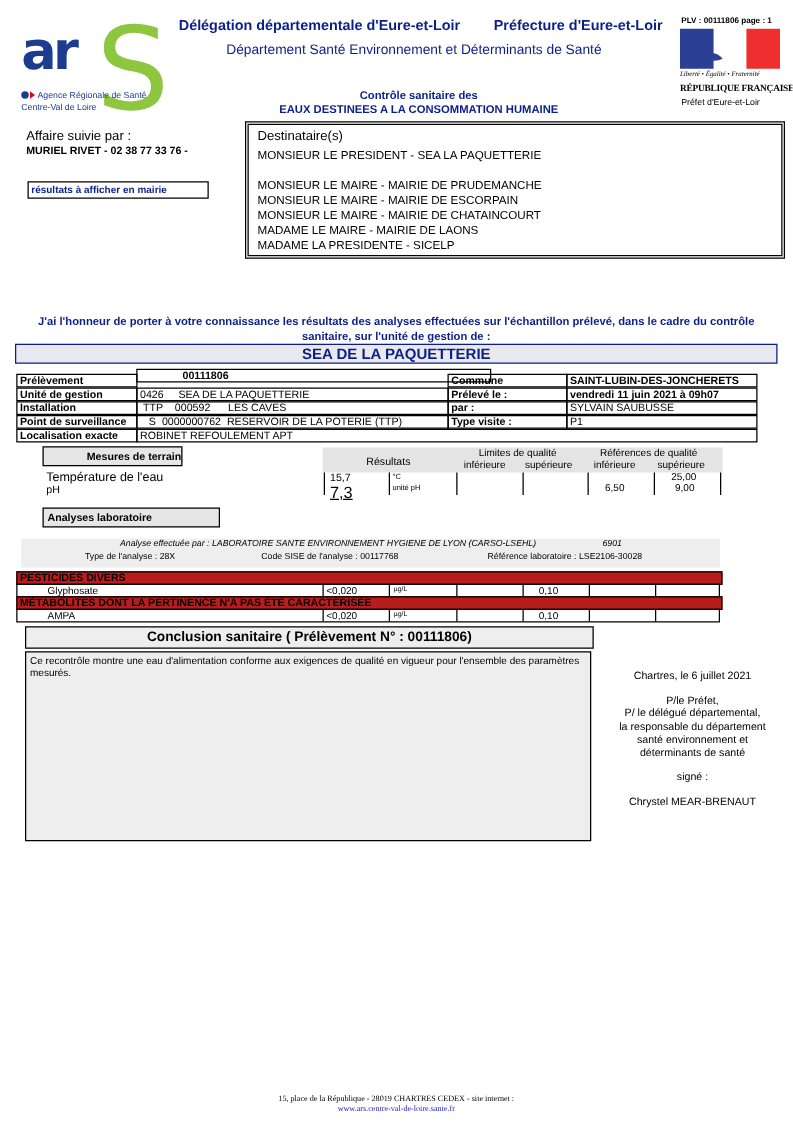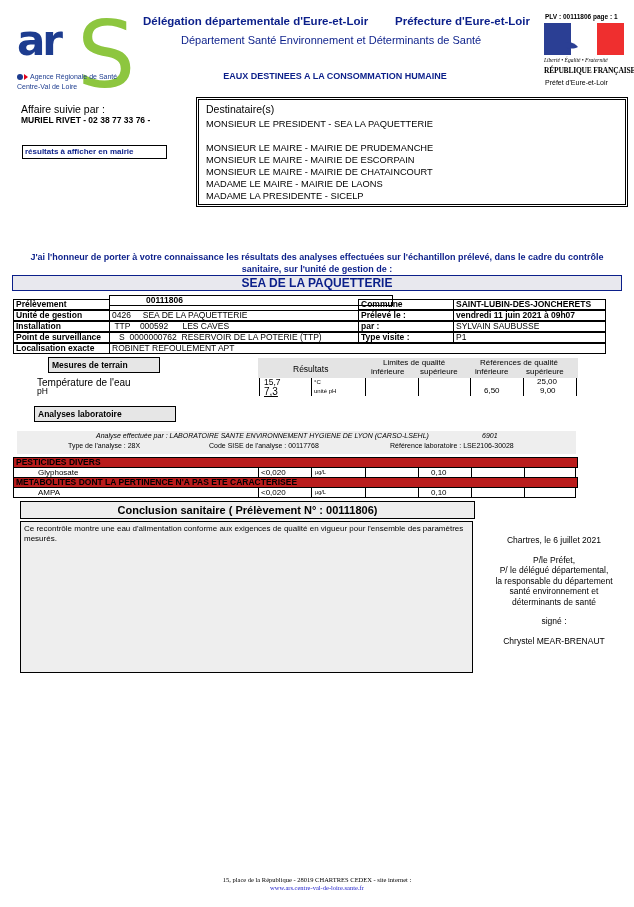--- a/index.html
+++ b/index.html
@@ -65,20 +65,21 @@
   <span class="ar">ar</span>
   <span class="s">S</span>
   <div class="sub1"><span class="dot"></span><span class="tri"></span><span>Agence Régionale de Santé</span></div>
   <div class="sub2">Centre-Val de Loire</div>
 </div>
 
 <div id="hdr-deleg" class="abs">Délégation départementale d'Eure-et-Loir</div>
 <div id="hdr-pref" class="abs">Préfecture d'Eure-et-Loir</div>
 <div id="hdr-dept" class="abs">Département Santé Environnement et Déterminants de Santé</div>
 <div id="ctrl-title" class="abs">
+  <div>Contrôle sanitaire des</div>
   <div>EAUX DESTINEES A LA CONSOMMATION HUMAINE</div>
 </div>
 
 <div id="plv" class="abs">PLV : 00111806   page : 1</div>
 <div id="rf-flag" class="abs">
   <div style="background:#2b3f94"></div>
   <div style="background:#ffffff;position:relative;">
     <svg width="27" height="32" style="position:absolute;left:-10px;top:0">
       <path d="M14 4 C22 2 28 8 26 16 C25 22 20 27 13 30 L9 24 C14 22 12 16 15 12 Z" fill="#fff"></path>
       <path d="M4 20 C8 18 14 20 17 24 C13 26 8 26 4 24 Z" fill="#2b3f94"></path>
@@ -120,35 +121,35 @@
 
 <div class="cell lbl" style="left:358px;top:299px;width:92px;">Commune</div>
 <div class="cell lbl" style="left:453px;top:299px;width:149px;">SAINT-LUBIN-DES-JONCHERETS</div>
 <div class="cell lbl" style="left:358px;top:310px;width:92px;">Prélevé le :</div>
 <div class="cell lbl" style="left:453px;top:310px;width:149px;">vendredi 11 juin 2021 à 09h07</div>
 <div class="cell lbl" style="left:358px;top:321px;width:92px;">par :</div>
 <div class="cell" style="left:453px;top:321px;width:149px;">SYLVAIN SAUBUSSE</div>
 <div class="cell lbl" style="left:358px;top:332px;width:92px;">Type visite :</div>
 <div class="cell" style="left:453px;top:332px;width:149px;">P1</div>
 
-<div class="boxhdr" style="left:48px;top:357px;width:107px;">Mesures de terrain</div>
+<div class="boxhdr" style="left:34px;top:357px;width:107px;text-align:right;">Mesures de terrain</div>
 <div class="gray-hdr" style="left:258px;top:358px;width:320px;height:20px;"></div>
 <div class="abs tiny" style="left:293px;top:364px;font-size:8.5px;">Résultats</div>
 <div class="abs tiny" style="left:383px;top:358px;">Limites de qualité</div>
 <div class="abs tiny" style="left:371px;top:367px;">inférieure</div>
 <div class="abs tiny" style="left:420px;top:367px;">supérieure</div>
 <div class="abs tiny" style="left:480px;top:358px;">Références de qualité</div>
 <div class="abs tiny" style="left:475px;top:367px;">inférieure</div>
 <div class="abs tiny" style="left:526px;top:367px;">supérieure</div>
 
 <div class="abs tiny" style="left:37px;top:377px;font-size:10px;">Température de l'eau</div>
 <div class="abs tiny" style="left:37px;top:386px;font-size:8.5px;">pH</div>
 <div class="vline" style="left:259px;top:378px;height:18px;"></div>
 <div class="abs tiny" style="left:264px;top:377px;font-size:8.5px;">15,7</div>
-<div class="abs tiny" style="left:264px;top:386px;font-size:10px;text-decoration:underline;">7,3</div>
+<div class="abs tiny" style="left:264px;top:386px;font-size:13px;text-decoration:underline;">7,3</div>
 <div class="vline" style="left:311px;top:378px;height:18px;"></div>
 <div class="abs tiny" style="left:314px;top:379px;font-size:6px;">°C</div>
 <div class="abs tiny" style="left:314px;top:388px;font-size:6px;">unité pH</div>
 <div class="vline" style="left:365px;top:378px;height:18px;"></div>
 <div class="vline" style="left:418px;top:378px;height:18px;"></div>
 <div class="vline" style="left:470px;top:378px;height:18px;"></div>
 <div class="abs tiny" style="left:484px;top:386px;">6,50</div>
 <div class="vline" style="left:523px;top:378px;height:18px;"></div>
 <div class="abs tiny" style="left:537px;top:377px;">25,00</div>
 <div class="abs tiny" style="left:540px;top:386px;">9,00</div>

